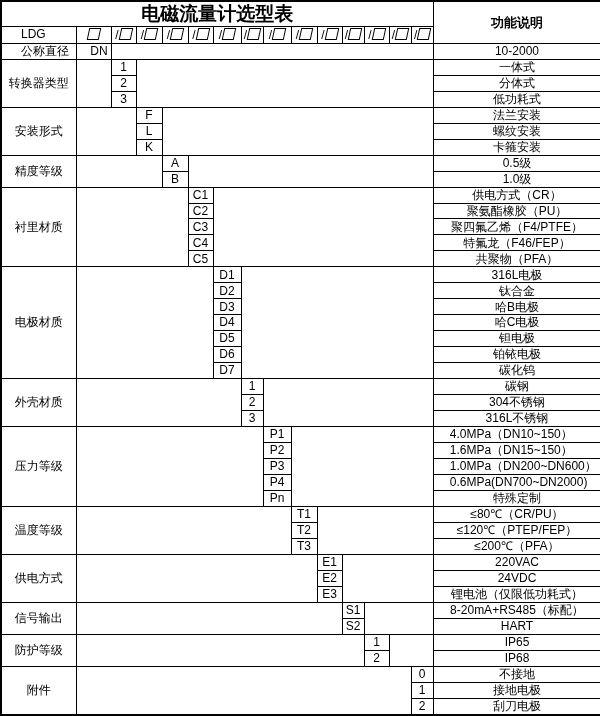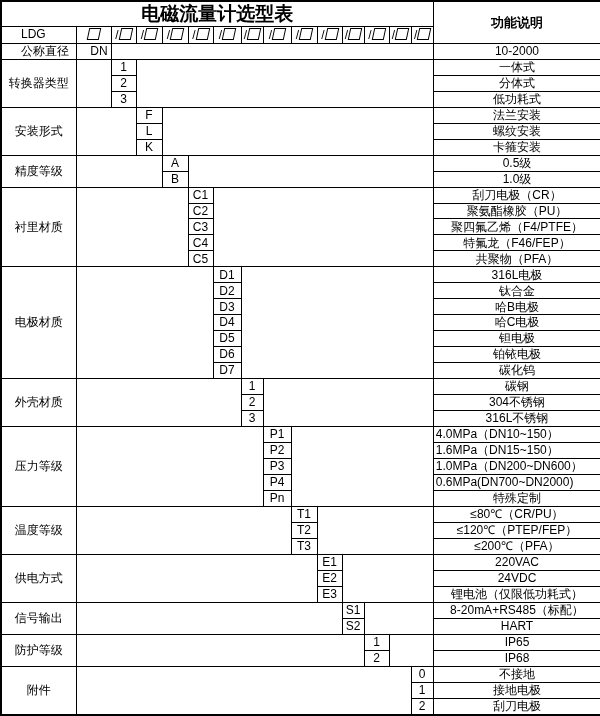--- a/index.html
+++ b/index.html
@@ -24,21 +24,21 @@
     white-space: nowrap;
     line-height: 1.05;
   }
   td.title-cell  { font-weight: bold; font-size: 19px; }
   td.right-head  { font-weight: bold; font-size: 13px; }
   td.lbl         { }
   td.lbl.left    { text-align: left; padding-left: 19px; }
   td.code        { }
   td.code.left   { text-align: center; padding-left: 11px; }
   td.desc        { }
-  td.desc.left   { text-align: left; padding-left: 2px; }
+  td.desc.left   { text-align: left; padding-left: 16px; }
   td.filler      { }
   span.box {
     display: inline-block;
     width: 10px;
     height: 10px;
     border: 1px solid #000;
     transform: skewX(-12deg);
     vertical-align: -1px;
   }
   td.slot-cell span.slash { display: inline-block; margin-right: 1px; }
@@ -132,21 +132,21 @@
       </tr>
       <tr>
         <td class="code">B</td>
         <td class="desc">1.0级</td>
       </tr>
       <tr>
         <td class="lbl" rowspan="5">衬里材质</td>
         <td class="filler" colspan="4" rowspan="5"></td>
         <td class="code">C1</td>
         <td class="filler" colspan="9" rowspan="5"></td>
-        <td class="desc">刮刀电极（CR）</td>
+        <td class="desc">供电方式（CR）</td>
       </tr>
       <tr>
         <td class="code">C2</td>
         <td class="desc">聚氨酯橡胶（PU）</td>
       </tr>
       <tr>
         <td class="code">C3</td>
         <td class="desc">聚四氟乙烯（F4/PTFE）</td>
       </tr>
       <tr>

